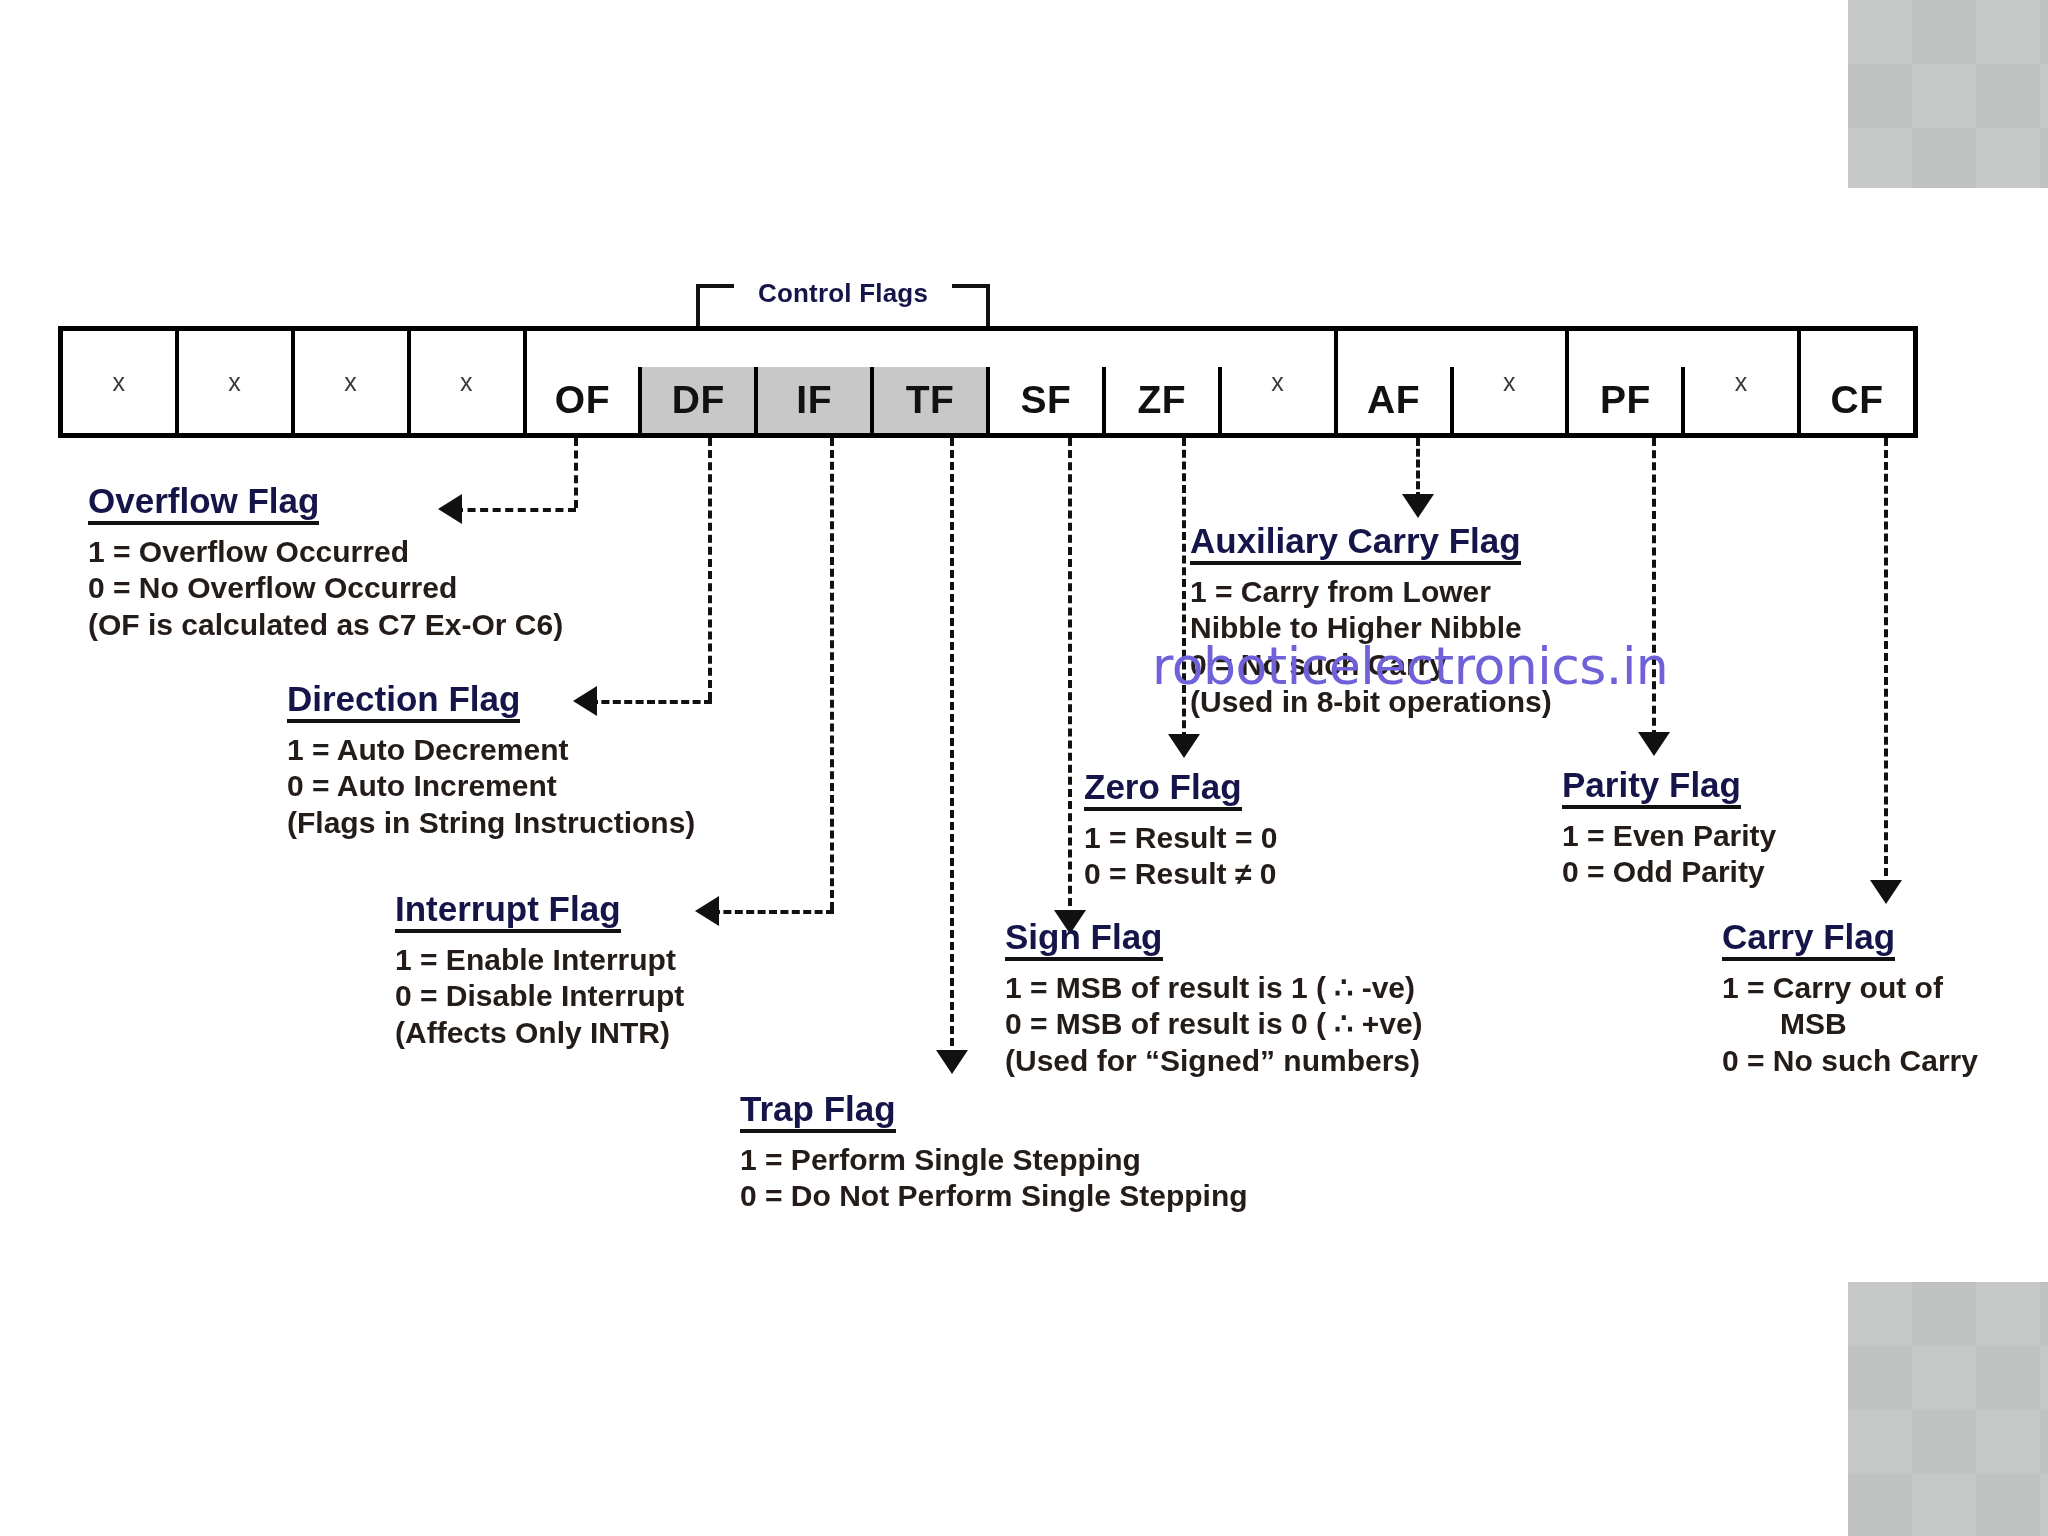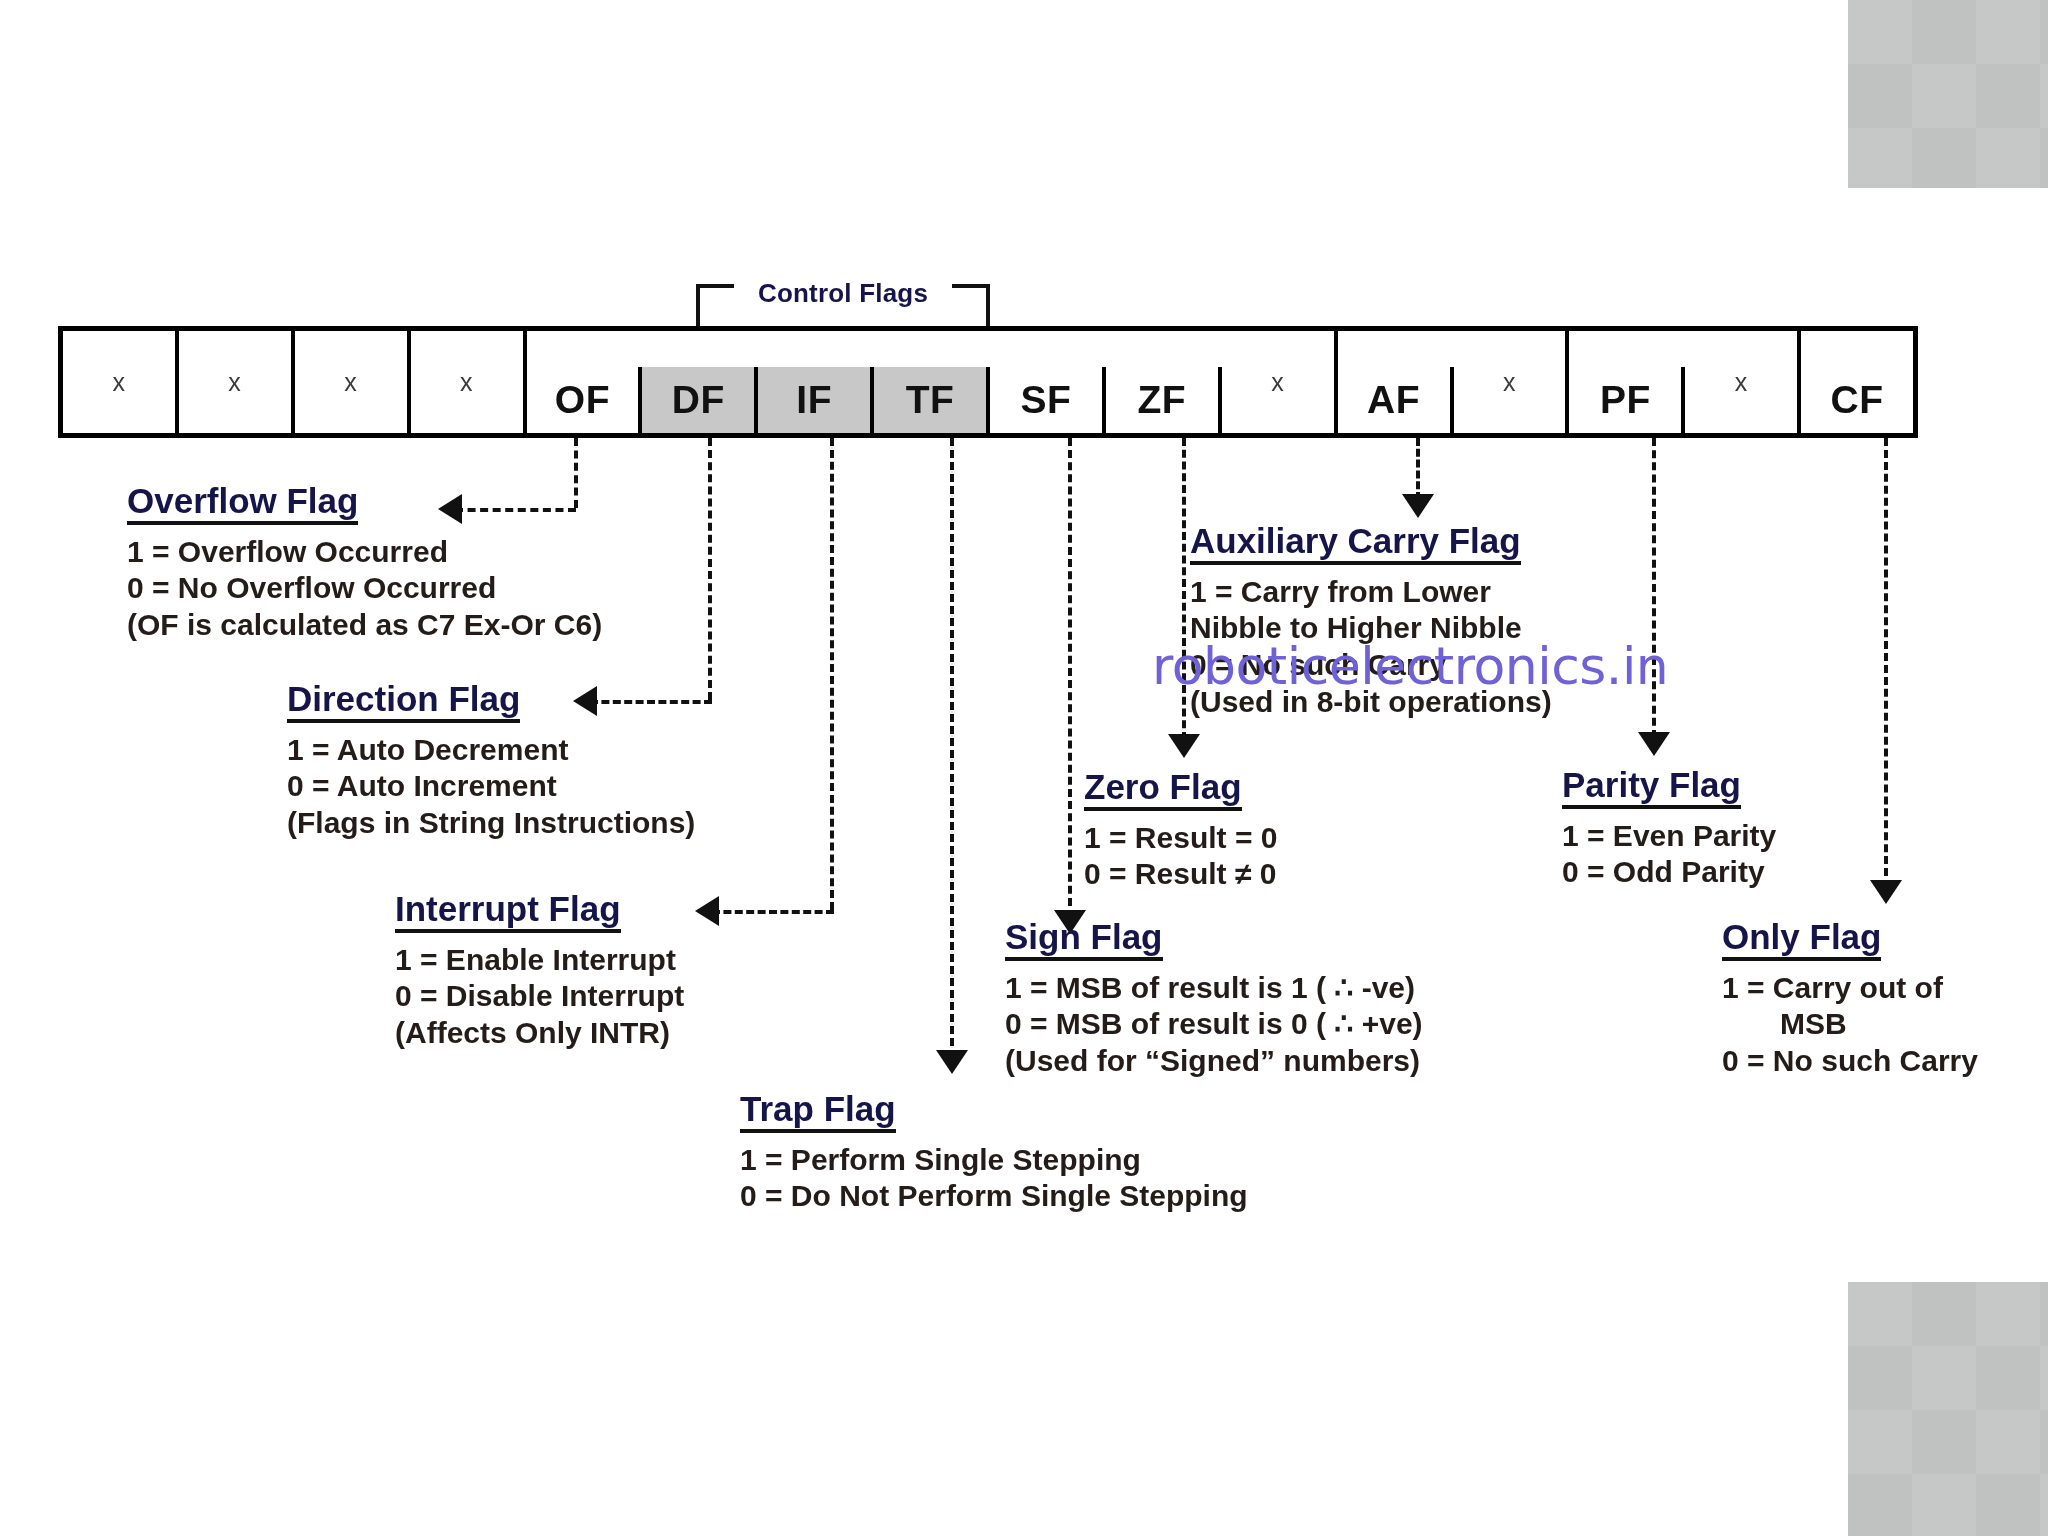--- a/index.html
+++ b/index.html
@@ -205,21 +205,21 @@
 
   <div class="vline" style="left:1416px; top:438px; height:62px;"></div>
   <div class="arrow-down" style="left:1402px; top:494px;"></div>
 
   <div class="vline" style="left:1652px; top:438px; height:300px;"></div>
   <div class="arrow-down" style="left:1638px; top:732px;"></div>
 
   <div class="vline" style="left:1884px; top:438px; height:450px;"></div>
   <div class="arrow-down" style="left:1870px; top:880px;"></div>
 
-  <div class="block" id="block-overflow" style="left:88px; top:482px;margin-left:39px;">
+  <div class="block" id="block-overflow" style="left:88px; top:482px;">
     <div class="title">Overflow Flag</div>
     <div class="lines">
       <div class="line">1 = Overflow Occurred</div>
       <div class="line">0 = No Overflow Occurred</div>
       <div class="line">(OF is calculated  as C7 Ex-Or  C6)</div>
     </div>
   </div>
 
   <div class="block" id="block-direction" style="left:263px; top:680px;margin-left:24px;">
     <div class="title">Direction Flag</div>
@@ -276,21 +276,21 @@
 
   <div class="block" id="block-parity" style="left:1562px; top:766px;">
     <div class="title">Parity Flag</div>
     <div class="lines">
       <div class="line">1 = Even Parity</div>
       <div class="line">0 = Odd Parity</div>
     </div>
   </div>
 
   <div class="block" id="block-carry" style="left:1722px; top:918px;">
-    <div class="title">Only Flag</div>
+    <div class="title">Carry Flag</div>
     <div class="lines">
       <div class="line">1 = Carry out of</div>
       <div class="line indent">MSB</div>
       <div class="line">0 = No such  Carry</div>
     </div>
   </div>
 
   <div id="watermark">roboticelectronics.in</div>
 
 </div>

